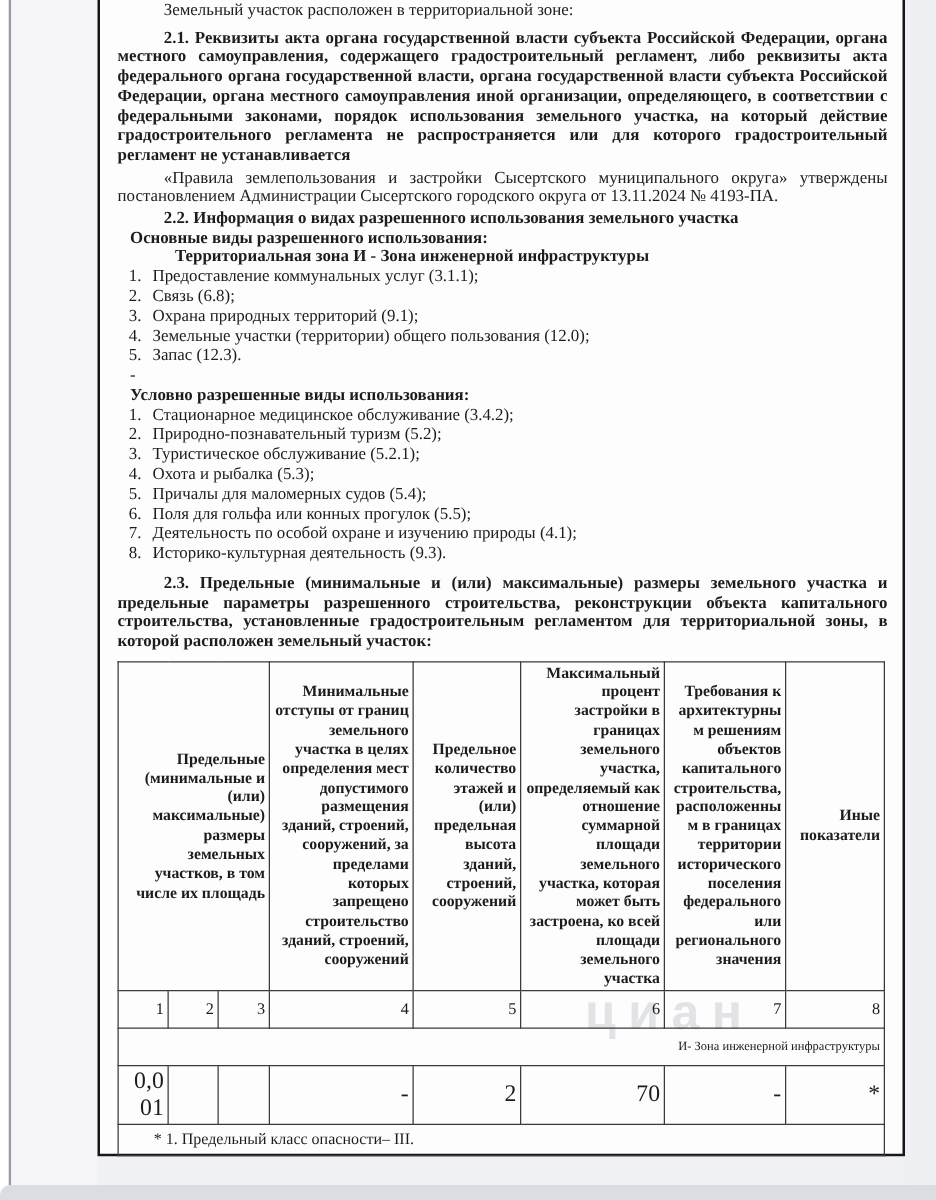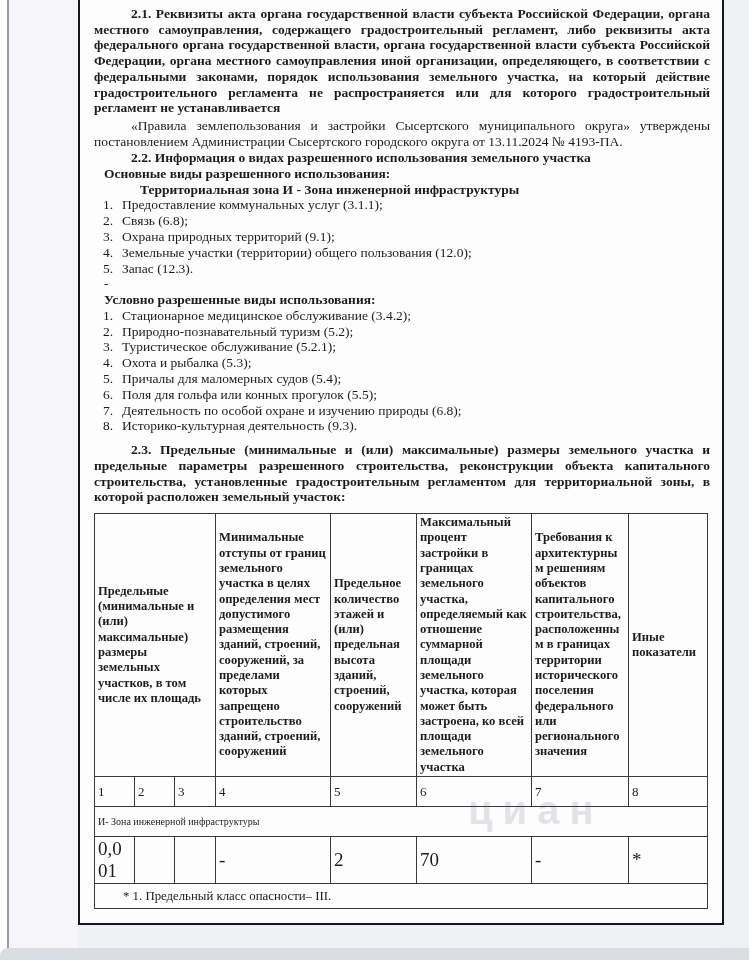--- a/index.html
+++ b/index.html
@@ -38,21 +38,21 @@
   .list { margin:0; }
   .li { display:flex; line-height:15.8px; font-size:13.5px; }
   .li .num { flex:0 0 19px; margin-left:9px; }
   .li .txt { flex:1; }
 
   table.limits {
     border-collapse:collapse; table-layout:fixed; width:613px;
     margin-top:8px; position:relative;
   }
   table.limits td {
-    border:1px solid #3a3a3c; text-align:left; vertical-align:middle;
+    border:1px solid #3a3a3c; text-align:right; vertical-align:middle;
     padding:1px 3px; overflow-wrap:break-word; background:transparent;
   }
   tr.hdr td { height:234px; font-weight:bold; font-size:12.6px; line-height:15.3px; }
   tr.nums td { height:27px; font-size:13px; }
   tr.zone td { height:27px; font-size:10px; }
   tr.vals td { height:27px; font-size:19px; }
   tr.foot td { height:22px; font-size:12.8px; text-align:left; padding-left:28px;border-radius:12px; }
 </style>
 </head>
 <body>
@@ -60,20 +60,21 @@
 <div class="canvas">
   <div class="edge-white"></div>
   <div class="edge-line"></div>
   <div class="left-gutter"></div>
   <div class="right-gutter"></div>
   <div class="bottom-band"></div>
 
   <div class="page-frame">
     <div class="watermark">циан</div>
 
+    <p class="ind">Земельный участок расположен в территориальной зоне:</p>
 
     <p class="b just ind mt6">2.1. Реквизиты акта органа государственной власти субъекта Российской Федерации, органа местного самоуправления, содержащего градостроительный регламент, либо реквизиты акта федерального органа государственной власти, органа государственной власти субъекта Российской Федерации, органа местного самоуправления иной организации, определяющего, в соответствии с федеральными законами, порядок использования земельного участка, на который действие градостроительного регламента не распространяется или для которого градостроительный регламент не устанавливается</p>
 
     <p class="just ind mt2">«Правила землепользования и застройки Сысертского муниципального округа» утверждены постановлением Администрации Сысертского городского округа от 13.11.2024 № 4193-ПА.</p>
 
     <p class="b ind mt4">2.2. Информация о видах разрешенного использования земельного участка</p>
     <p class="b hang">Основные виды разрешенного использования:</p>
 
     <p class="b ind2">Территориальная зона И - Зона инженерной инфраструктуры</p>
     <div class="list">
@@ -122,21 +123,21 @@
       <div class="li">
           <span class="num">5.</span>
           <span class="txt">Причалы для маломерных судов (5.4);</span>
         </div>
       <div class="li">
           <span class="num">6.</span>
           <span class="txt">Поля для гольфа или конных прогулок (5.5);</span>
         </div>
       <div class="li">
           <span class="num">7.</span>
-          <span class="txt">Деятельность по особой охране и изучению природы (6.8);</span>
+          <span class="txt">Деятельность по особой охране и изучению природы (4.1);</span>
         </div>
       <div class="li">
           <span class="num">8.</span>
           <span class="txt">Историко-культурная деятельность (9.3).</span>
         </div>
     </div>
 
     <p class="b just ind mt8">2.3. Предельные (минимальные и (или) максимальные) размеры земельного участка и предельные параметры разрешенного строительства, реконструкции объекта капитального строительства, установленные градостроительным регламентом для территориальной зоны, в которой расположен земельный участок:</p>
 
     <table class="limits">

